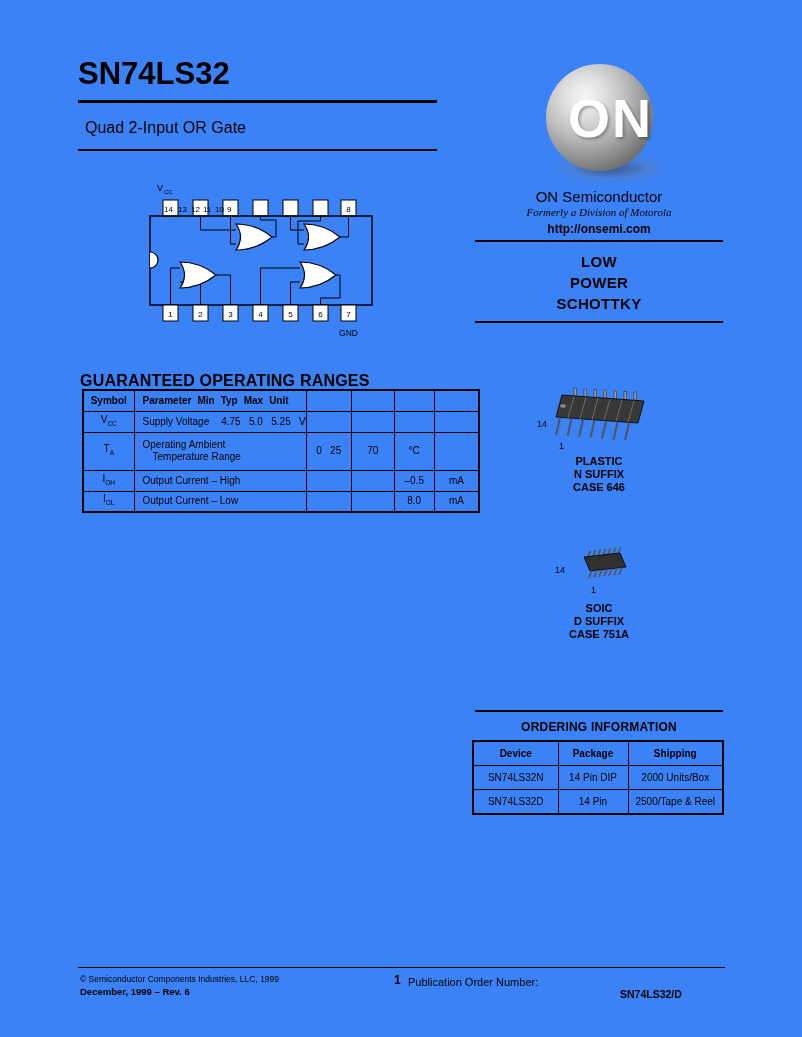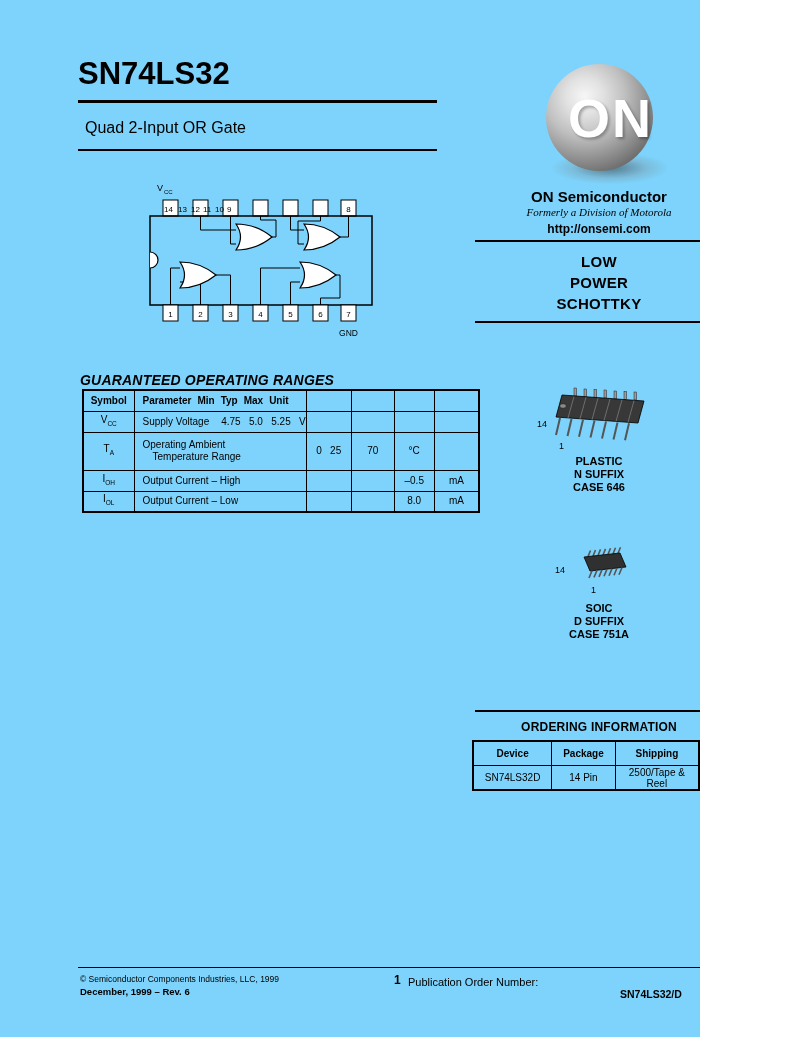--- a/index.html
+++ b/index.html
@@ -1,29 +1,29 @@
 <!DOCTYPE html>
 <html><head>
 <meta charset="utf-8">
 <style>
   html,body{margin:0;padding:0;background:#fff;}
-  .page{position:relative;width:700px;height:1037px;background:#7dd3fc;color:#000;
+  .page{position:relative;width:802px;height:1037px;background:#3b82f6;color:#000;
         font-family:"Liberation Sans",sans-serif;overflow:hidden;}
 
   
   .part-number{position:absolute;left:78px;top:56px;font-size:31px;font-weight:bold;margin:0;}
   .rule-title{position:absolute;left:78px;top:100px;width:359px;height:3px;background:#000;}
   .doc-title{position:absolute;left:78px;top:112px;font-size:16px;font-weight:normal;margin:7px;}
   .rule-subtitle{position:absolute;left:78px;top:149px;width:359px;height:2px;background:#000;}
 
   
   .pin-diagram{position:absolute;left:140px;top:178px;width:250px;height:170px;}
 
   
-  .ranges-heading{position:absolute;left:80px;top:372px;font-size:14px;font-weight:bold;letter-spacing:0.2px;font-style:italic;}
+  .ranges-heading{position:absolute;left:80px;top:372px;font-size:16px;font-weight:bold;letter-spacing:0.2px;}
   table.ranges{position:absolute;left:82px;top:389px;border-collapse:collapse;table-layout:fixed;
                font-size:10px;border:2px solid #000;}
   table.ranges td{border:1px solid #000;padding:0;vertical-align:middle;line-height:12px;}
   .ranges .cc{text-align:center;}
   .ranges .b{font-weight:bold;}
   .ranges .param{padding-left:8px;margin-top:28px;}
   .ranges .ov{white-space:nowrap;overflow:visible;}
   .ranges .hw{font-weight:bold;margin-right:6px;}
   .ranges .iv{margin-left:12px;white-space:pre;}
   .ranges .valcell{text-align:center;white-space:pre;}
@@ -32,21 +32,21 @@
 
   
   .rc{position:absolute;left:475px;width:248px;text-align:center;}
   .logo-shadow{position:absolute;left:552px;top:152px;width:116px;height:32px;border-radius:50%;
     background:radial-gradient(ellipse at center,rgba(50,50,50,0.55) 0%,rgba(120,120,120,0.25) 45%,rgba(255,255,255,0) 72%);}
   .logo-ball{position:absolute;left:546px;top:64px;width:107px;height:107px;border-radius:50%;
     background:radial-gradient(circle at 36% 30%,#f6f6f6 0%,#e2e2e2 18%,#bfbfbf 40%,#909090 62%,#656565 82%,#4d4d4d 100%);
     display:flex;align-items:center;justify-content:flex-end;}
   .logo-ball span{color:#fff;font-weight:bold;font-size:54px;letter-spacing:2px;
     text-shadow:2px 2px 3px rgba(0,0,0,0.3);}
-  .brand-name{top:188px;font-weight:bold;font-size:15px;}
+  .brand-name{top:188px;font-weight:normal;font-size:15px;}
   .brand-tagline{top:206px;font-family:"Liberation Serif",serif;font-style:italic;font-size:11px;}
   .brand-url{top:222px;font-weight:bold;font-size:12px;}
   .hr{position:absolute;left:475px;width:248px;height:2px;background:#000;}
   .hr-a{top:240px;} .hr-b{top:321px;} .hr-c{top:710px;}
   .fam{font-weight:bold;font-size:15px;letter-spacing:0.3px;}
   .fam1{top:253px;} .fam2{top:274px;} .fam3{top:295px;}
 
   .dip-svg{position:absolute;left:552px;top:381px;}
   .soic-svg{position:absolute;left:570px;top:545px;}
   .pkg-lab{position:absolute;font-size:9px;}
@@ -295,20 +295,25 @@
         <col style="width:70px">
         <col style="width:95px">
       </colgroup>
     <tbody>
       <tr class="hrow">
         <td>Device</td>
         <td>Package</td>
         <td>Shipping</td>
       </tr>
       <tr>
+        <td>SN74LS32N</td>
+        <td>14 Pin DIP</td>
+        <td>2000 Units/Box</td>
+      </tr>
+      <tr>
         <td>SN74LS32D</td>
         <td>14 Pin</td>
         <td>2500/Tape &amp; Reel</td>
       </tr>
     </tbody>
   </table>
 
   <div class="footer-rule"></div>
   <div class="f-copy">© Semiconductor Components Industries, LLC, 1999</div>
   <div class="f-date">December, 1999 – Rev. 6</div>

